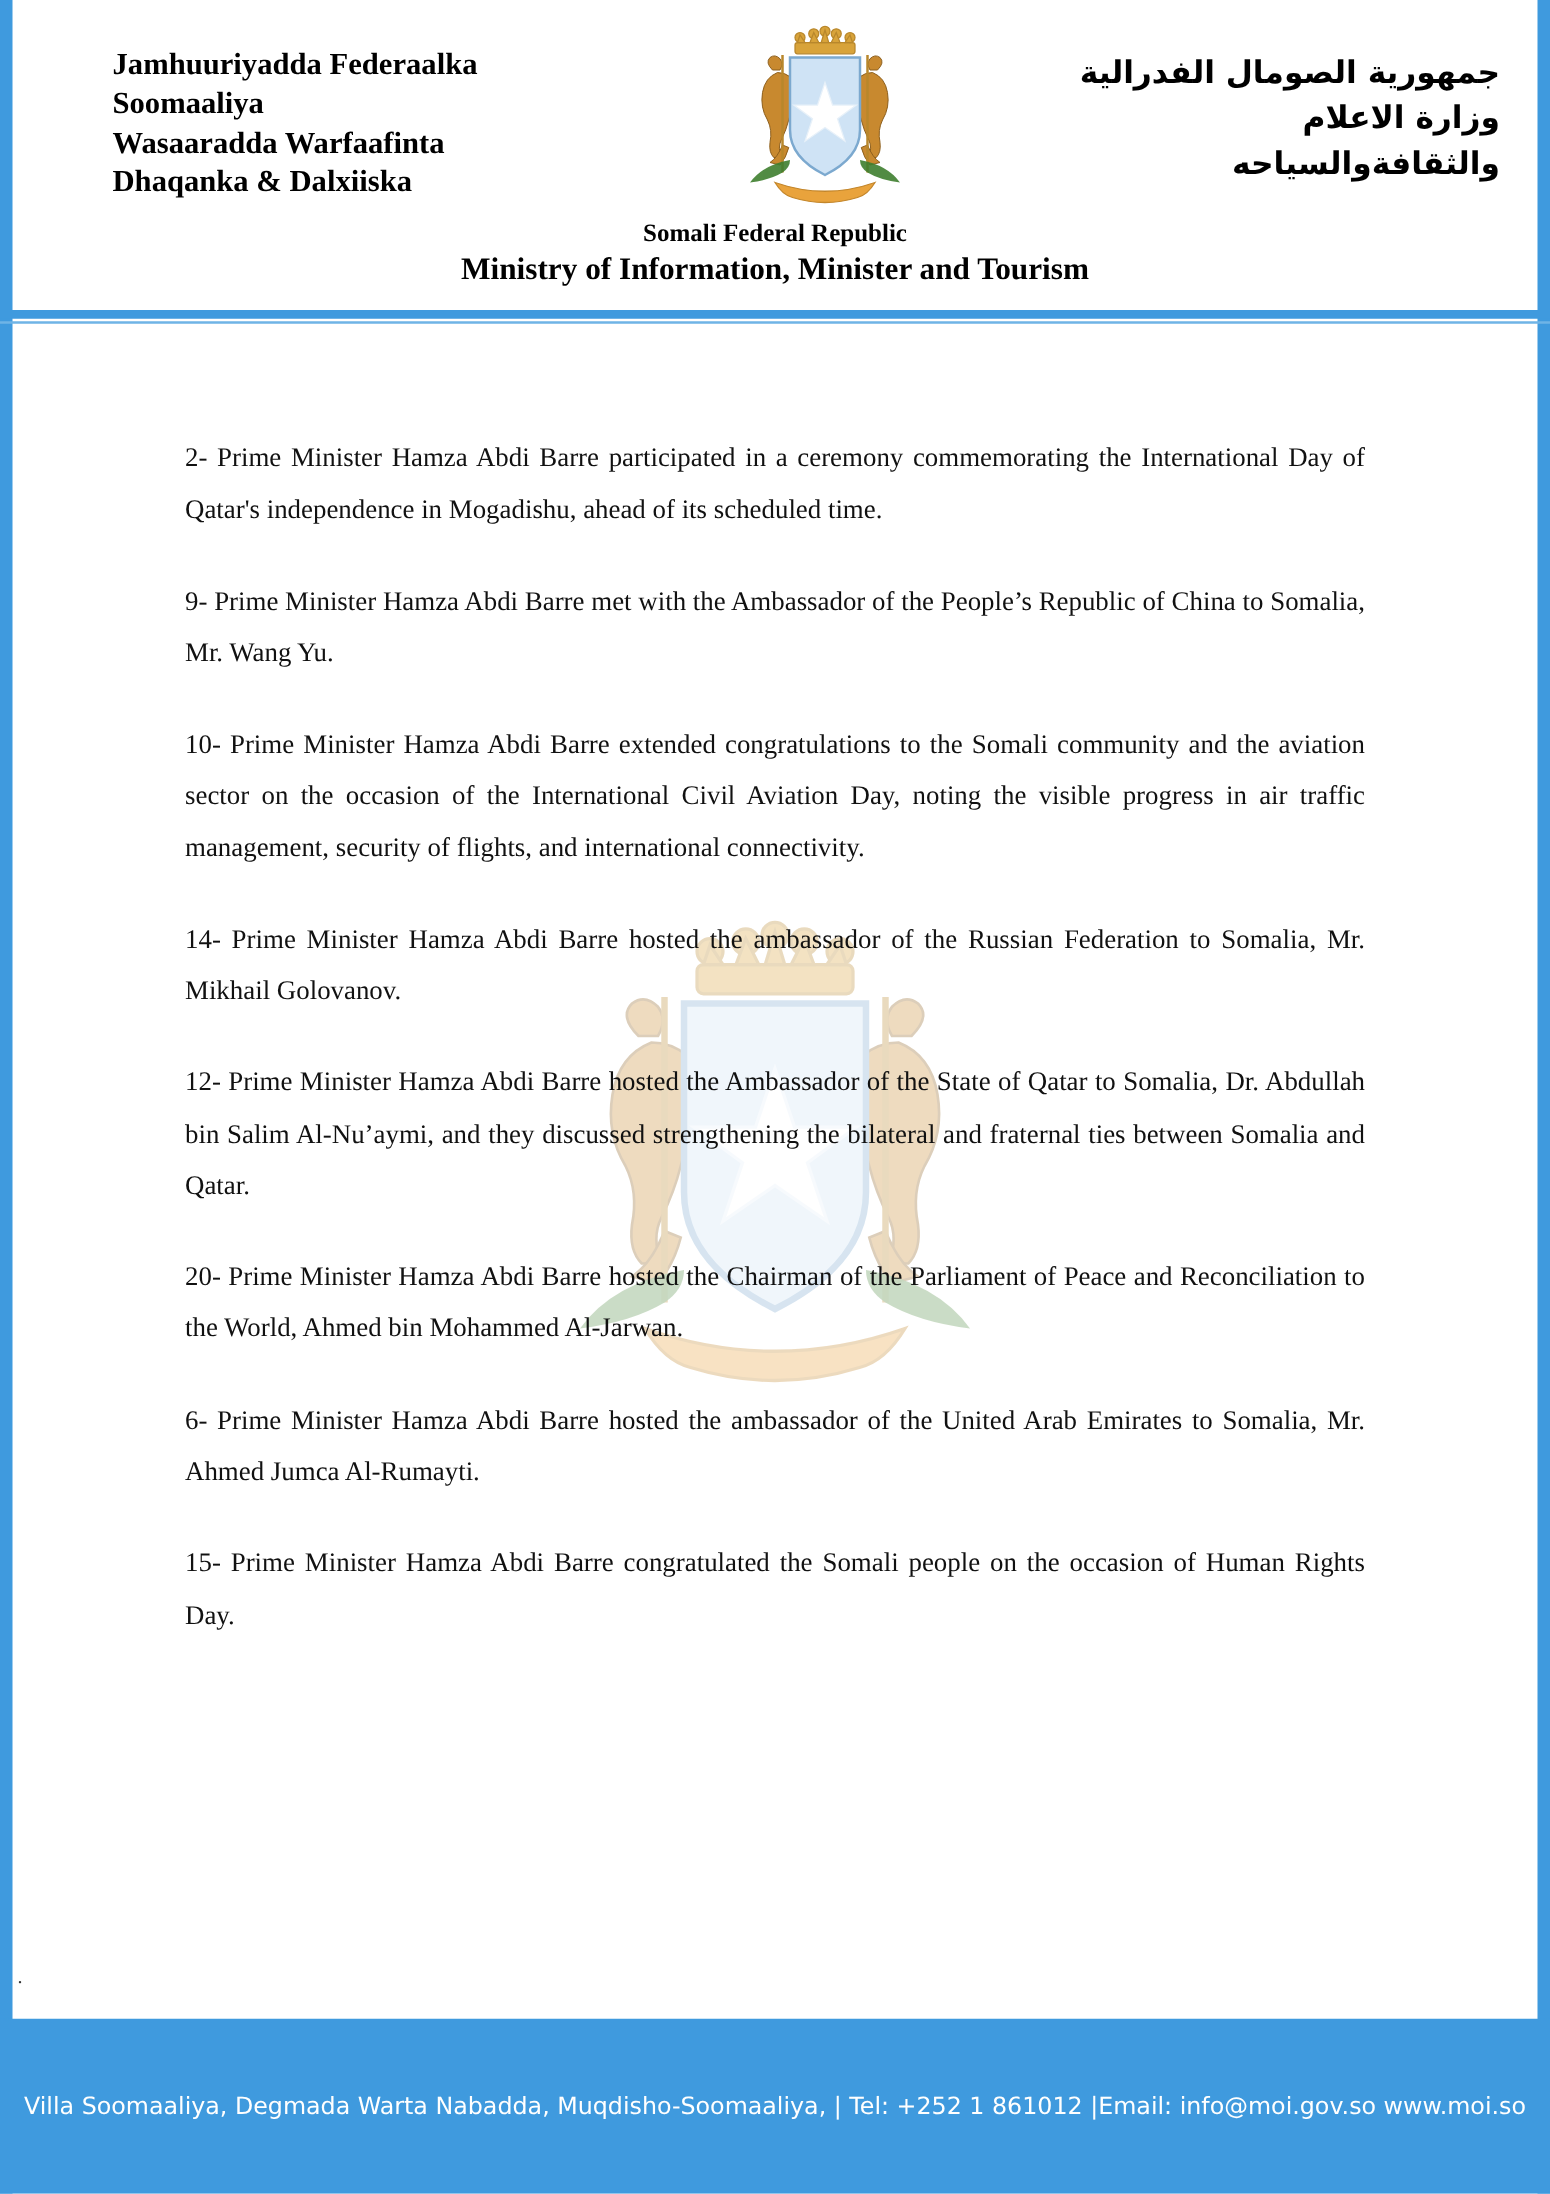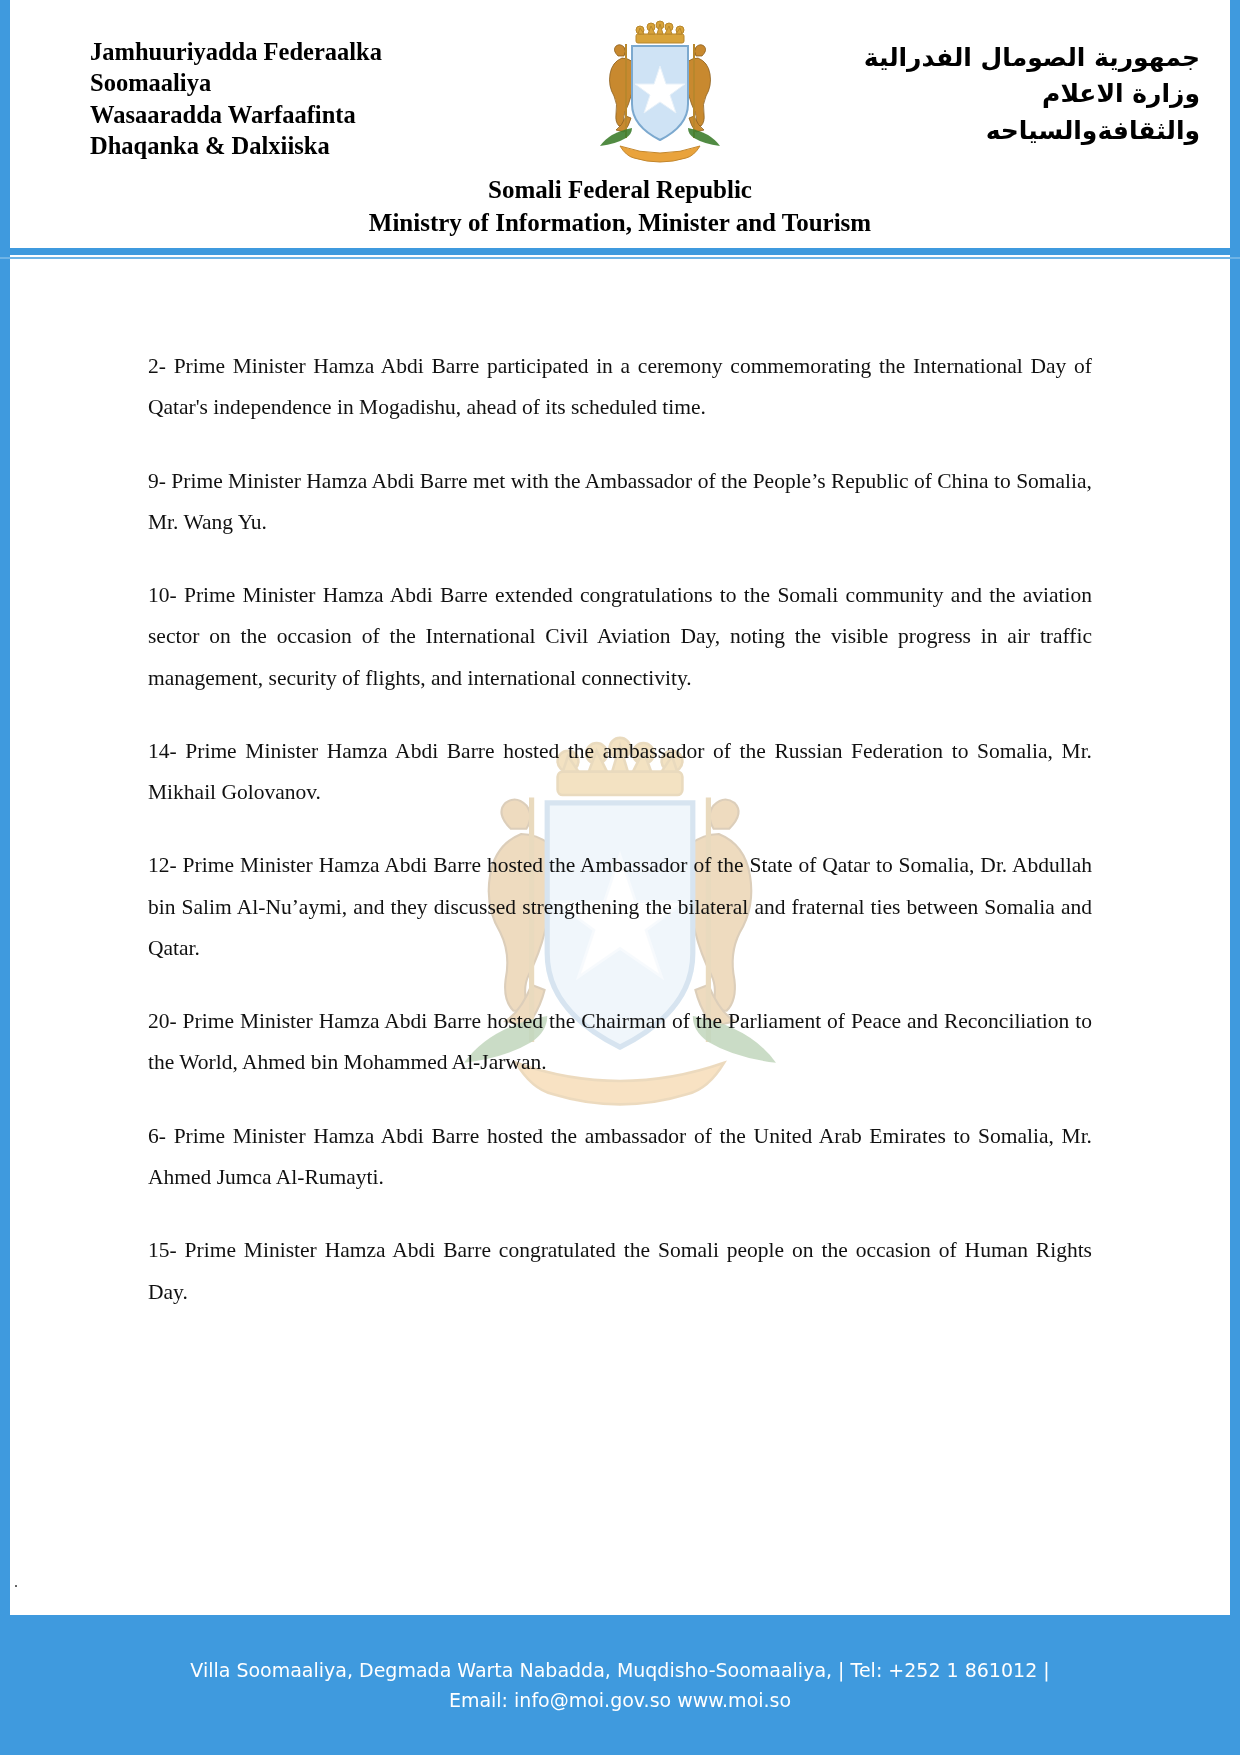--- a/index.html
+++ b/index.html
@@ -81,21 +81,21 @@
   }
   .emblem svg { display: block; }
 
   .header-titles {
     text-align: center;
     margin-top: 6px;
   }
   .header-titles .t1 {
     font-family: "Liberation Serif", serif;
     font-weight: bold;
-    font-size: 25px;
+    font-size: 20px;
     color: #000;
     line-height: 1.3;
   }
   .header-titles .t2 {
     font-family: "Liberation Serif", serif;
     font-weight: bold;
     font-size: 25px;
     color: #000;
     line-height: 1.3;
   }
@@ -161,21 +161,21 @@
   
   .footer {
     position: absolute;
     left: 0;
     right: 0;
     bottom: 0;
     height: 140px;
     background: #3f9ade;
     color: #ffffff;
     display: flex;
-    flex-direction: column;
+    flex-direction: row;
     align-items: center;
     justify-content: center;
     font-family: "DejaVu Sans", sans-serif;
     font-size: 19px;
     line-height: 1.6;
   }
   .footer .fl { display: block; text-align: center; }
 </style>
 </head>
 <body>

